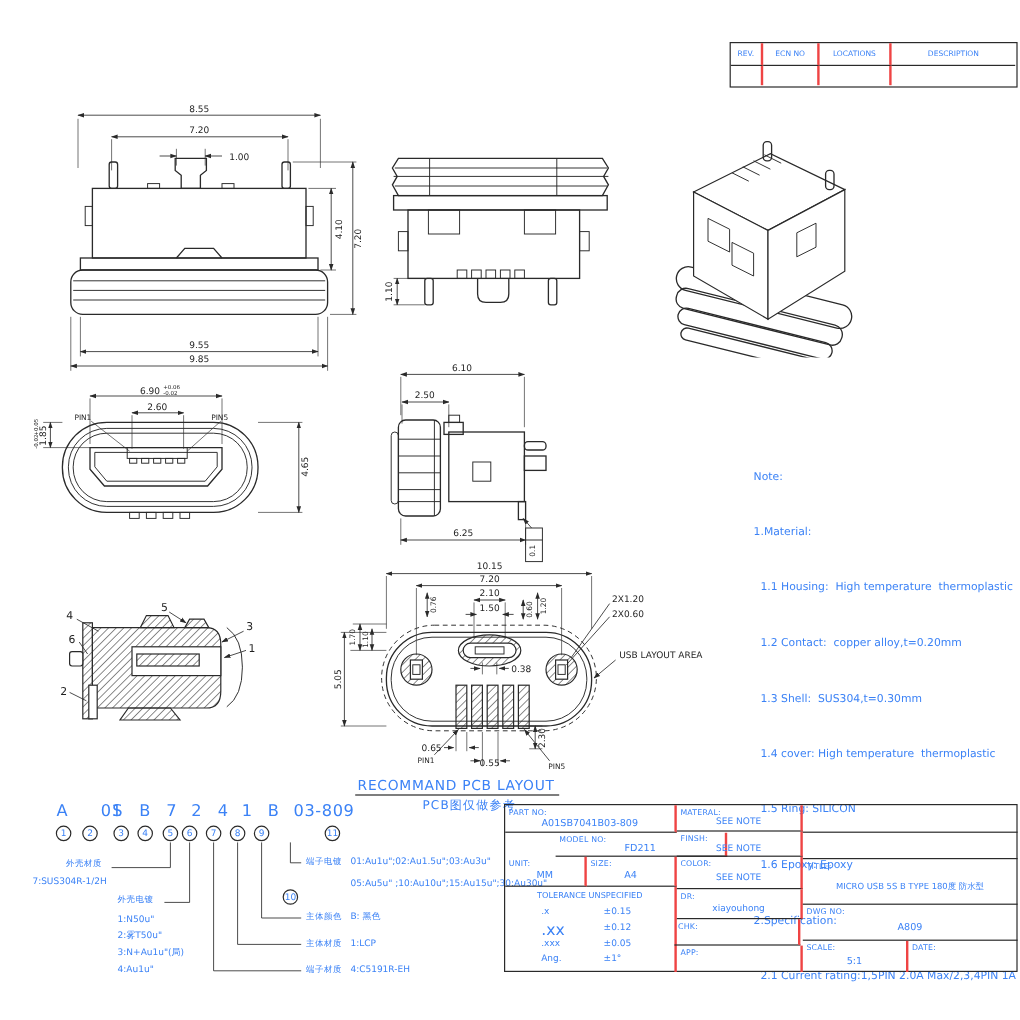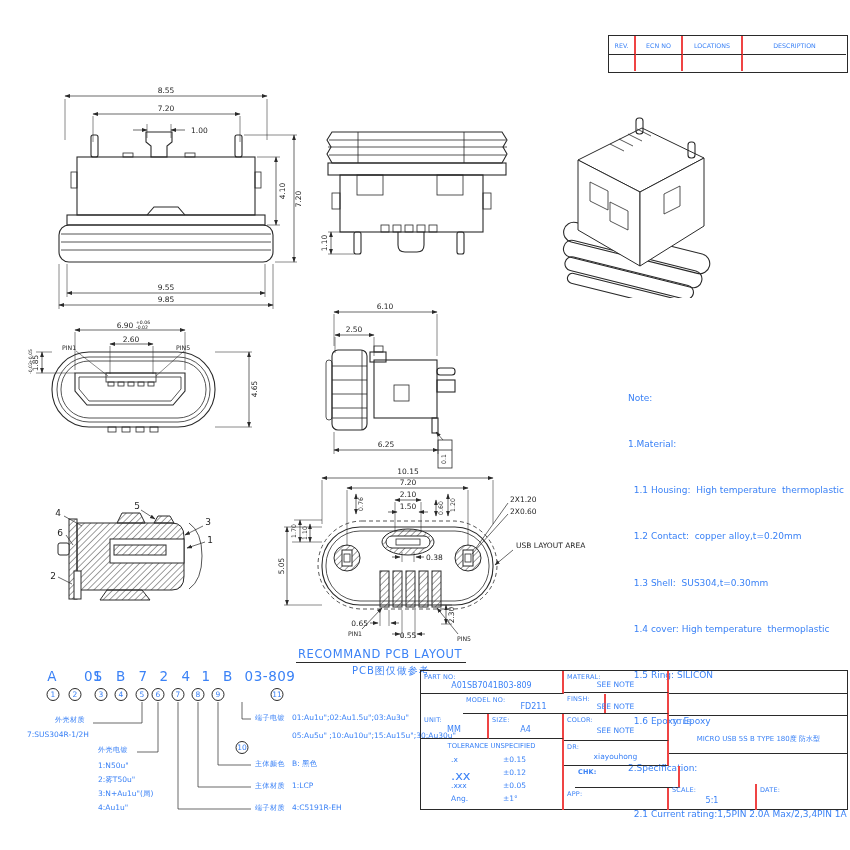--- a/index.html
+++ b/index.html
@@ -471,35 +471,39 @@
     <span class="val" style="padding-top:6px;font-size:7.5px;">SEE NOTE</span>
   </div>
   <div class="cell" style="left:143px;top:43px;width:105px;height:27px;">
     <span class="lab">COLOR:</span>
     <span class="val" style="padding-top:7px;font-size:7.5px;">SEE NOTE</span>
   </div>
   <div class="cell" style="left:143px;top:70px;width:105px;height:25px;">
     <span class="lab">DR:</span>
     <span class="val" style="padding-top:7px;font-size:7.5px;">xiayouhong</span>
   </div>
-  <div class="cell" style="left:154px;top:95px;width:105px;height:22px;font-weight:bold;">
+  <div class="cell" style="left:141px;top:95px;width:105px;height:22px;">
     <span class="lab">CHK:</span>
     <span class="val"></span>
   </div>
   <div class="cell nb" style="left:143px;top:117px;width:105px;height:21.6px;">
     <span class="lab">APP:</span>
     <span class="val"></span>
   </div>
 
   <div class="cell nr" style="left:248px;top:0;width:178.6px;height:23px;"></div>
   <div class="cell nr" style="left:248px;top:23px;width:178.6px;height:22px;"></div>
   <div class="cell nr" style="left:248px;top:45px;width:178.6px;height:38px;">
     <span class="lab">TITLE:</span>
     <span class="val" style="padding-top:8px;font-size:7px;">MICRO USB 5S B TYPE 180度 防水型</span>
   </div>
+  <div class="cell nr" style="left:248px;top:83px;width:178.6px;height:30px;">
+    <span class="lab">DWG NO:</span>
+    <span class="val" style="padding-top:8px;">A809</span>
+  </div>
   <div class="cell nb" style="left:248px;top:113px;width:88px;height:25.6px;">
     <span class="lab">SCALE:</span>
     <span class="val" style="padding-top:8px;">5:1</span>
   </div>
   <div class="cell nb nr" style="left:336px;top:113px;width:90.6px;height:25.6px;">
     <span class="lab">DATE:</span>
     <span class="val"></span>
   </div>
 </div>
 

